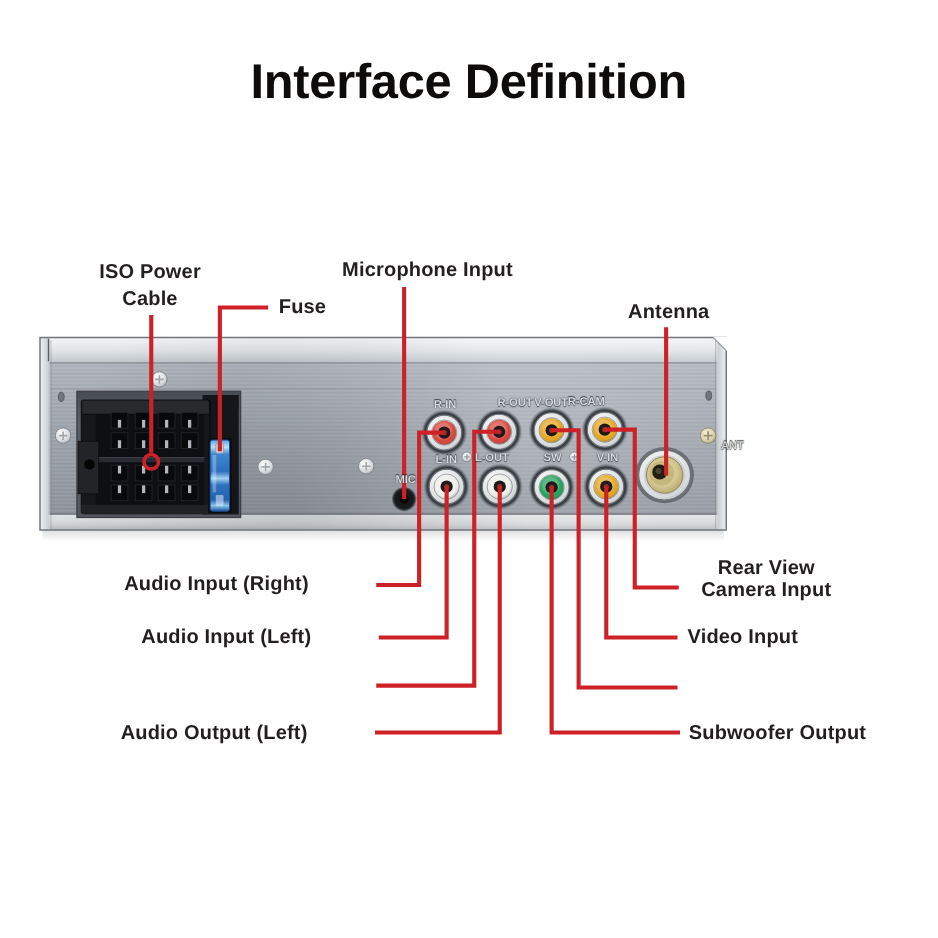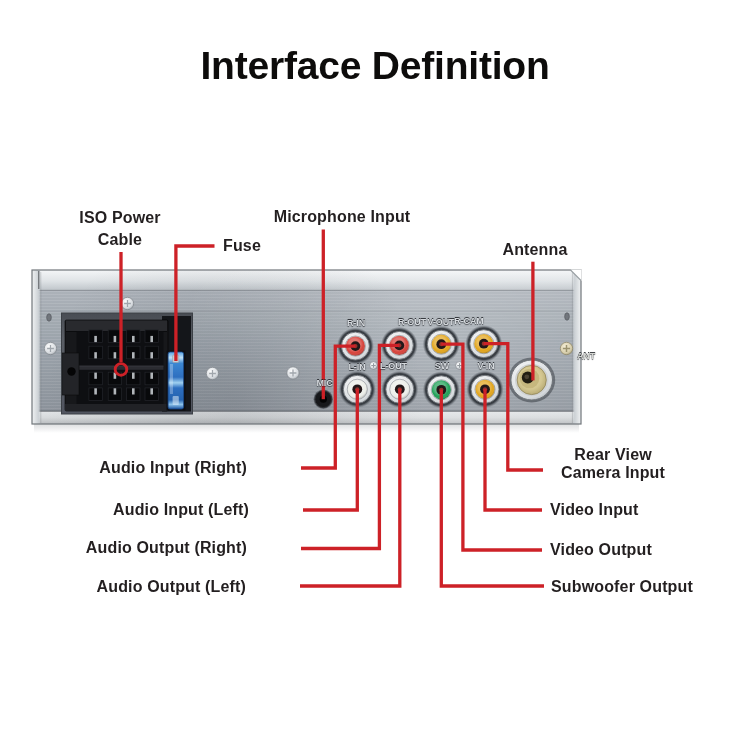--- a/index.html
+++ b/index.html
@@ -279,26 +279,24 @@
 
   <div class="page-title">Interface Definition</div>
 
   <div class="callout center" style="left:120px;top:207px;"><span>ISO Power</span><br><span>Cable</span></div>
   <div class="callout" style="left:223px;top:235px;">Fuse</div>
   <div class="callout center" style="left:342px;top:206px;">Microphone Input</div>
   <div class="callout center" style="left:535px;top:239px;">Antenna</div>
 
   <div class="callout right-align" style="right:457px;top:457px;">Audio Input (Right)</div>
   <div class="callout right-align" style="right:455px;top:499px;">Audio Input (Left)</div>
-  <div class="callout right-align" style="right:457px;top:537px;">Audio Output (Right)</div>
   <div class="callout right-align" style="right:458px;top:576px;">Audio Output (Left)</div>
 
   <div class="callout" style="left:550px;top:499px;">Video Input</div>
   <div class="callout center two-line-right" style="left:613px;top:446px;"><span>Rear View</span><br><span>Camera Input</span></div>
-  <div class="callout" style="left:550px;top:539px;">Video Output</div>
   <div class="callout" style="left:551px;top:576px;">Subwoofer Output</div>
 
   <div class="port" style="left:356px;top:317.5px;">R-IN</div>
   <div class="port" style="left:402px;top:317px;padding-left:20px;">R-OUT</div>
   <div class="port" style="left:441px;top:316.5px;">V-OUT</div>
   <div class="port" style="left:469px;top:316px;">R-CAM</div>
   <div class="port" style="left:357px;top:361.5px;">L-IN</div>
   <div class="port" style="left:393.5px;top:361px;">L-OUT</div>
   <div class="port" style="left:442px;top:361px;">SW</div>
   <div class="port" style="left:486px;top:360.5px;">V-IN</div>

